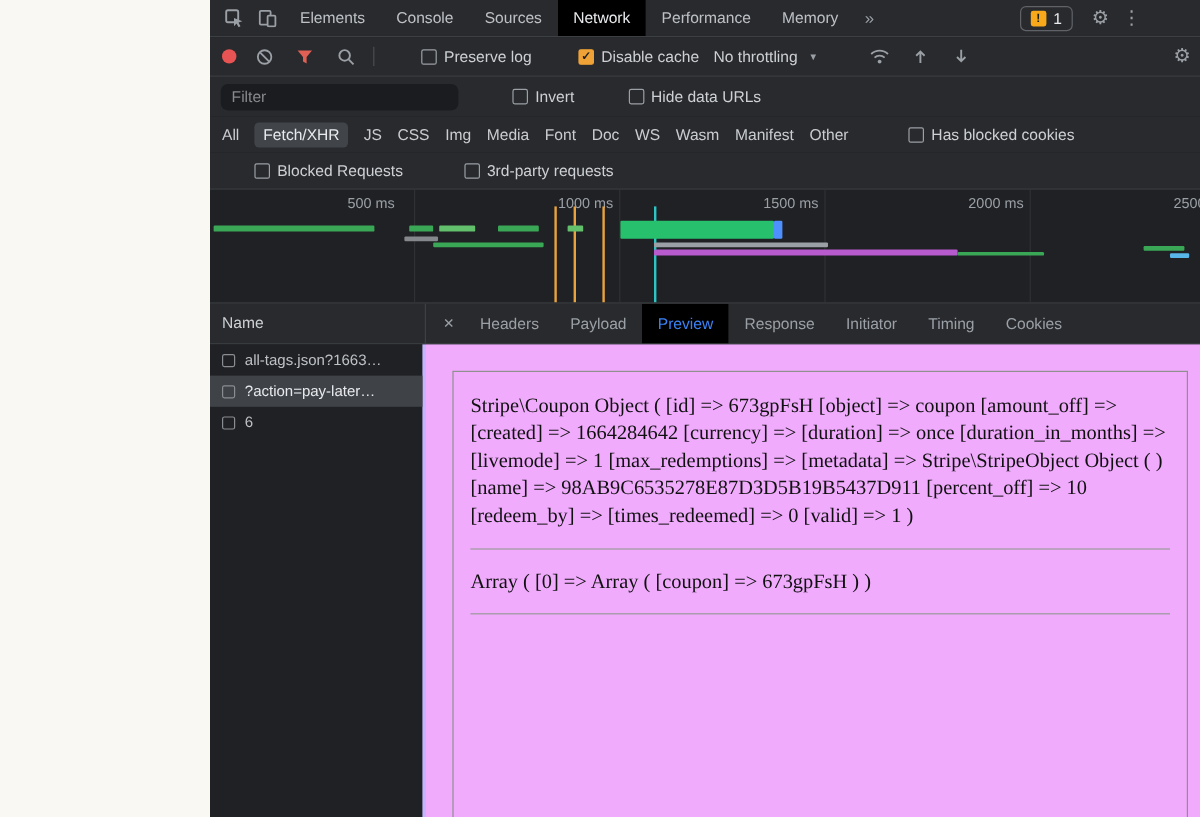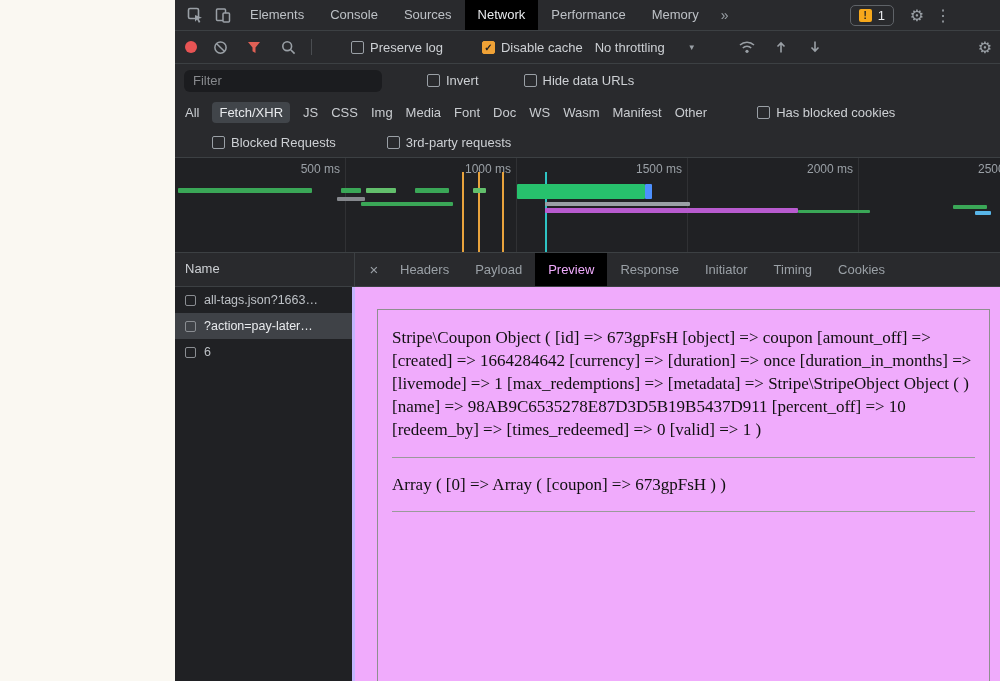--- a/index.html
+++ b/index.html
@@ -37,21 +37,21 @@
   
   .actionbar { flex:0 0 33px; background:#292a2d; border-bottom:1px solid #3c4043;
                display:flex; align-items:center; gap:12px; padding:0 10px; }
   .record-dot { width:12px; height:12px; border-radius:50%; background:#e85454; cursor:pointer; }
   .sep { width:1px; height:16px; background:#4a4d51; }
   .cb { display:flex; align-items:center; gap:6px; cursor:pointer; color:#cdd0d4; white-space:nowrap;padding-left:27px; }
   .cbbox { width:13px; height:13px; border:1.5px solid #9aa0a6; border-radius:2px;
            display:flex; align-items:center; justify-content:center;
            font-size:10px; line-height:11px; color:#202124; font-weight:bold; }
   .cb.checked .cbbox { background:#efa236; border-color:#efa236; }
-  .throttle { display:flex; align-items:center; gap:23px; color:#cdd0d4; cursor:pointer; }
+  .throttle { display:flex; align-items:center; gap:9px; color:#cdd0d4; cursor:pointer; }
   .caret { font-size:8px; color:#9aa0a6; }
   .icon-svg { display:flex; align-items:center; justify-content:center; color:#9aa0a6; cursor:pointer; width:22px; height:22px; }
   .gap-mid { width:16px; }
   .spacer { flex:1; }
 
   
   .filterrow { flex:0 0 33px; background:#292a2d; display:flex; align-items:center; gap:18px; padding:0 9px; }
   .filter-input { width:198px; height:22px; background:#1b1c1f; border:none; border-radius:6px;
                   color:#86efac; padding:0 9px; font-size:13px; font-family:"Liberation Sans", sans-serif; }
   .filter-input::placeholder { color:#87898d; }
@@ -74,21 +74,21 @@
   .evline { position:absolute; top:14px; bottom:0; width:2px; }
 
   
   .split-head { flex:0 0 33px; display:flex; }
   .name-header { width:180px; background:#292a2d; border-bottom:1px solid #3c4043; border-right:1px solid #3c4043;
                  color:#cdd0d4; line-height:32px; padding-left:10px; }
   .detail-tabs { flex:1; background:#292a2d; border-bottom:1px solid #3c4043;
                  display:flex; align-items:center; padding-left:6px; }
   .close-x { width:26px; text-align:center; font-size:15px; color:#9aa0a6; cursor:pointer; }
   .dtab { padding:0 13px; height:33px; line-height:33px; color:#9aa0a6; cursor:pointer; white-space:nowrap; }
-  .dtab.tab-active { background:#000000; color:#f0abfc; }
+  .dtab.tab-active { background:#000000; color:#3b82f6; }
 
   
   .split-body { flex:1; display:flex; min-height:0; }
   .req-list { width:180px; background:#202124; border-right:3px solid #c4b5fd; }
   .row { height:26px; display:flex; align-items:center; gap:8px; padding-left:10px;
          color:#bdc1c6; font-size:12.5px; cursor:pointer; }
   .row.selected { background:#3f4247; color:#e8eaed; }
   .ricon { width:11px; height:11px; border:1.5px solid #8a8d92; border-radius:2px; flex:0 0 11px; }
   .rname { white-space:nowrap; overflow:hidden; }
 
@@ -229,21 +229,21 @@
         <span>Blocked Requests</span>
       </label>
       <label class="cb">
         <span class="cbbox"></span>
         <span>3rd-party requests</span>
       </label>
     </div>
 
     <div class="overview">
         <div class="gridline" style="left: 170px;"></div>
-        <div class="ticklabel" style="left: 165px;">500 ms</div>
+        <div class="ticklabel" style="left: 154px;">500 ms</div>
         <div class="gridline" style="left: 341px;"></div>
         <div class="ticklabel" style="left: 336px;">1000 ms</div>
         <div class="gridline" style="left: 512px;"></div>
         <div class="ticklabel" style="left: 507px;">1500 ms</div>
         <div class="gridline" style="left: 683px;"></div>
         <div class="ticklabel" style="left: 678px;">2000 ms</div>
         <div class="ticklabel" style="left: 849px;">2500 ms</div>
         <div class="evline" style="left: 287px; background: rgb(232, 163, 61);"></div>
         <div class="evline" style="left: 303px; background: rgb(232, 163, 61);"></div>
         <div class="evline" style="left: 327px; background: rgb(232, 163, 61);"></div>

